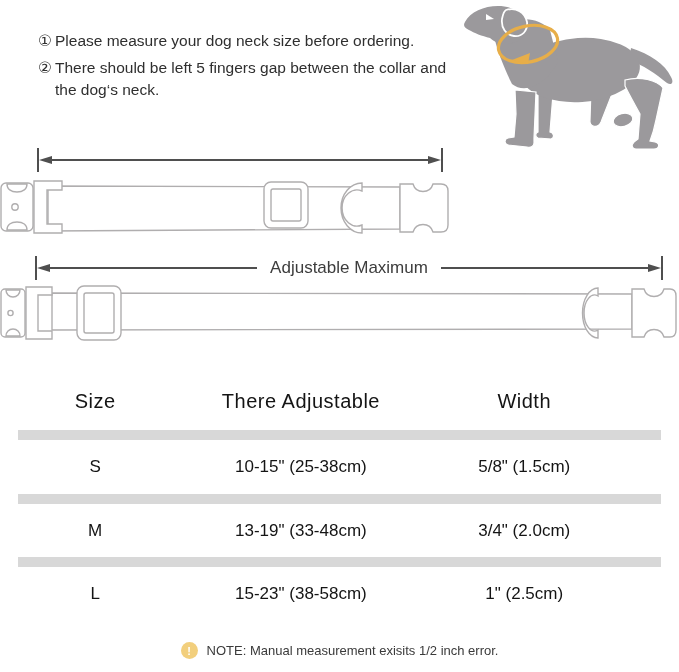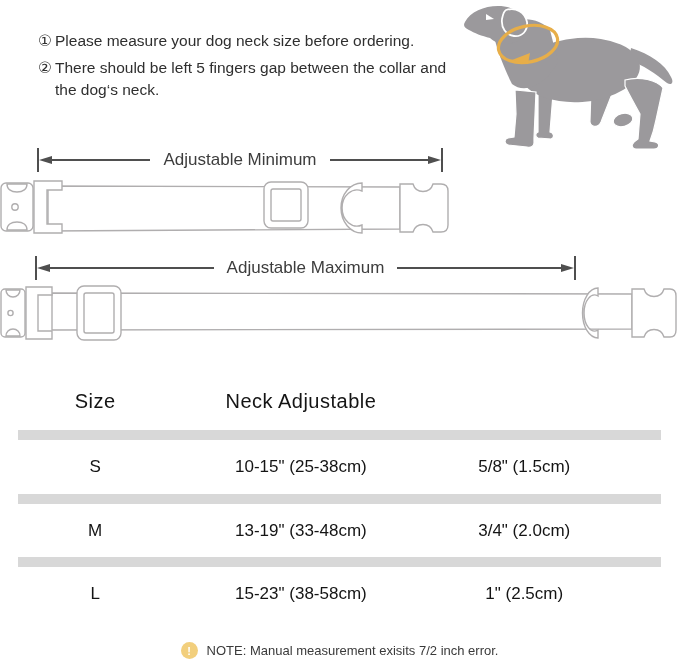--- a/index.html
+++ b/index.html
@@ -19,21 +19,21 @@
   
   .instructions{position:absolute;left:38px;top:30px;width:424px;color:var(--ink);font-size:15.5px;line-height:22px;}
   .instr-item{position:relative;padding-left:17px;margin-bottom:5px;}
   .instr-item .num{position:absolute;left:0;top:0;}
   .instr-item.single{white-space:nowrap;}
   .instr-item .txt{display:inline;text-align:center;}
 
   
   .dim-arrow{position:absolute;display:flex;align-items:center;height:26px;}
   .dim-arrow.min{left:37px;top:147px;width:406px;}
-  .dim-arrow.max{left:35px;top:255px;width:541px;}
+  .dim-arrow.max{left:35px;top:255px;width:628px;}
   .endbar{width:2px;height:24px;background:var(--line);flex:none;}
   .tri{width:0;height:0;flex:none;}
   .tri.left{border-top:4.5px solid transparent;border-bottom:4.5px solid transparent;border-right:13px solid var(--line);}
   .tri.right{border-top:4.5px solid transparent;border-bottom:4.5px solid transparent;border-left:13px solid var(--line);}
   .dline{flex:1;height:2px;background:var(--line);align-self:center;}
   .dim-label{flex:none;padding:0 13px;font-size:17px;color:#3d3d3d;white-space:nowrap;}
 
   
   .collar{position:absolute;}
   .collar.min{left:0;top:178px;}
@@ -92,21 +92,20 @@
     <path fill="#fff" d="M36,12 L44,17 L36,18 Z"></path>
 
     <ellipse cx="78" cy="42" rx="30" ry="18" fill="none" stroke="#e7ae49" stroke-width="3.2" transform="rotate(-12 78 42)"></ellipse>
     <path fill="#e7ae49" d="M80,51 L62,58 L78,62 Z"></path>
   </svg>
 
   <div class="dim-arrow min">
     <div class="endbar"></div>
     <div class="tri left"></div>
     <div class="dline"></div>
-    <div class="dim-label">Adjustable Minimum</div>
     <div class="dline"></div>
     <div class="tri right"></div>
     <div class="endbar"></div>
   </div>
 
   <svg class="collar min" width="458" height="62" viewBox="0 0 458 62" fill="#fff" stroke="#b0aeaf" stroke-width="1.4">
     <path d="M48,8 L400,9 L400,51 L48,53 Z"></path>
     <path d="M34,3 L62,3 L62,12 L47,12 L47,46 L62,46 L62,55 L34,55 Z"></path>
     <rect x="1" y="5" width="32" height="48" rx="5"></rect>
     <path d="M7,6 L27,6 C27,11 23,14 17,14 C11,14 7,11 7,6 Z"></path>
@@ -137,37 +136,38 @@
     <circle cx="10.5" cy="29" r="2.6"></circle>
     <rect x="77" y="2" width="44" height="54" rx="7"></rect>
     <rect x="84" y="9" width="30" height="40" rx="2" fill="none"></rect>
     <path d="M598,4 A15.5,25 0 1 0 598,54 L598,46 A10.5,18 0 1 1 598,12 Z"></path>
     <path d="M632,5 L644,5 C647,15 661,15 664,5 L670,5 C674,5 676,7 676,12 L676,46 C676,51 674,53 670,53 L664,53 C661,43 647,43 644,53 L632,53 Z"></path>
   </svg>
 
   <div class="size-table">
     <div class="t-row head">
       <div class="t-cell">Size</div>
-      <div class="t-cell">Neck Adjustable</div>
+      <div class="t-cell">There Adjustable</div>
+      <div class="t-cell c3">Width</div>
     </div>
     <div class="t-row body">
       <div class="t-cell">S</div>
       <div class="t-cell">10-15" (25-38cm)</div>
       <div class="t-cell c3">5/8" (1.5cm)</div>
     </div>
     <div class="t-row body">
       <div class="t-cell">M</div>
       <div class="t-cell">13-19" (33-48cm)</div>
       <div class="t-cell c3">3/4" (2.0cm)</div>
     </div>
     <div class="t-row body">
       <div class="t-cell">L</div>
       <div class="t-cell">15-23" (38-58cm)</div>
       <div class="t-cell c3">1" (2.5cm)</div>
     </div>
   </div>
 
   <div class="note">
     <div class="note-icon">!</div>
-    <div class="note-text">NOTE: Manual measurement exisits 7/2 inch error.</div>
+    <div class="note-text">NOTE: Manual measurement exisits 1/2 inch error.</div>
   </div>
 
 </div>
 
 </body></html>

